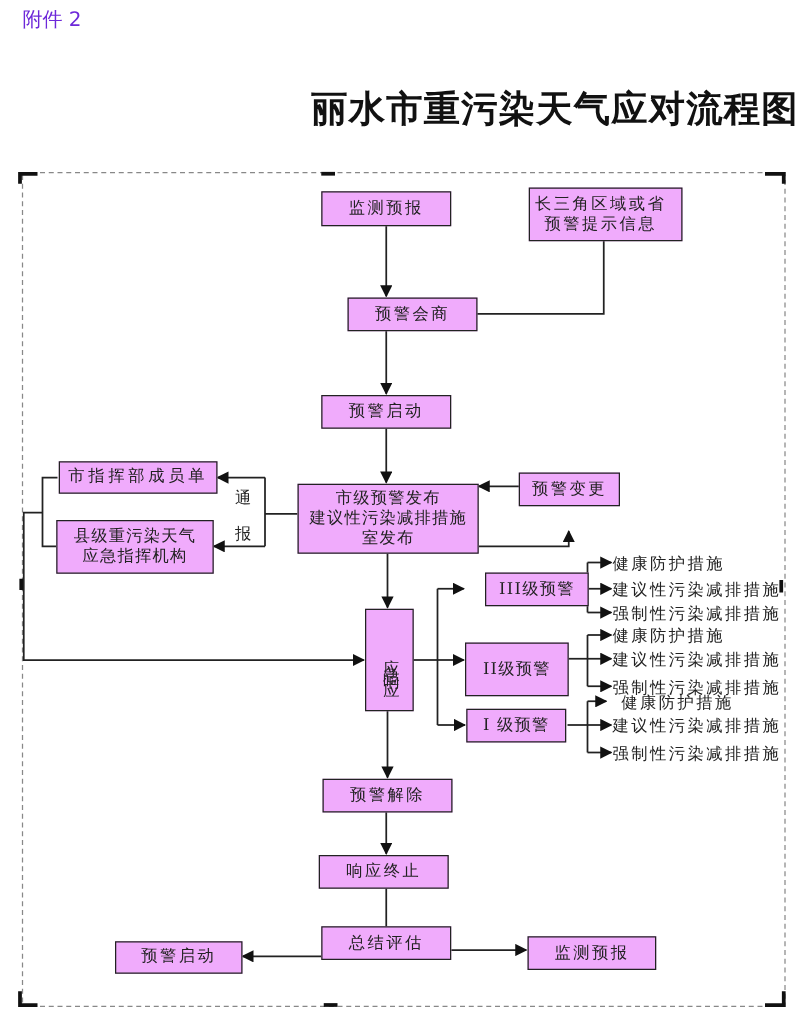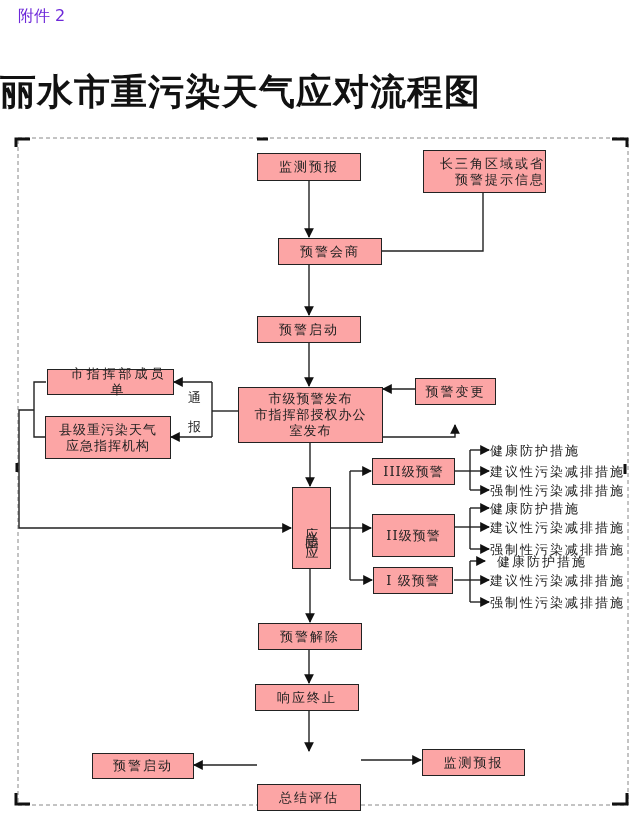--- a/index.html
+++ b/index.html
@@ -1,27 +1,27 @@
 <!DOCTYPE html>
 <html><head>
 <meta charset="utf-8">
 <style>
   html, body { margin:0; padding:0; background:#ffffff; }
   body { width:639px; height:816px; position:relative; overflow:hidden;
          font-family: "DejaVu Serif", "Liberation Serif", serif; color:#111; }
   .attach { position:absolute; left:18px; top:6px; font-size:16px;
             font-family: "DejaVu Sans", "Liberation Sans", sans-serif; color:#6d28d9; }
-  .title { position:absolute; left:0; width:639px; top:68px; text-align:left;
-           font-size:36px; font-weight:bold; letter-spacing:1px;
+  .title { position:absolute; left:0; width:639px; top:68px; text-align:right;
+           font-size:29px; font-weight:bold; letter-spacing:1px;
            font-family: "DejaVu Serif", "Liberation Serif", serif; }
   svg.lines { position:absolute; left:0; top:0; }
-  .box { position:absolute; border:1.6px solid #222; background:#fca5a5; box-sizing:border-box;
+  .box { position:absolute; border:1.6px solid #222; background:#f0abfc; box-sizing:border-box;
          display:flex; align-items:center; justify-content:center; text-align:center;
          font-size:13px; letter-spacing:2px; line-height:16px; color:#222; }
-  .box.left { justify-content:flex-start; text-align:right; padding-left:16px; }
+  .box.left { justify-content:flex-start; text-align:center; padding-left:4px; }
   .label { position:absolute; font-size:13px; color:#222; white-space:nowrap; letter-spacing:2px; }
   .vtext { writing-mode: vertical-rl; letter-spacing:6px; }
 </style>
 </head>
 <body>
 
 <div class="attach">附件 2</div>
 <div class="title">丽水市重污染天气应对流程图</div>
 
 <svg class="lines" width="639" height="816">
@@ -101,44 +101,44 @@
     <line x1="361" y1="760" x2="421" y2="760" marker-end="url(#arr)"></line>
   </g>
 </svg>
 
 <div class="box" style="left:257px;top:153px;width:104px;height:28px;">监测预报</div>
 <div class="box left" style="left:423px;top:150px;width:123px;height:43px;white-space:pre-line;">长三角区域或省
 预警提示信息</div>
 <div class="box" style="left:257px;top:238px;width:104px;height:27px;margin-left:21px;">预警会商</div>
 <div class="box" style="left:257px;top:316px;width:104px;height:27px;">预警启动</div>
 <div class="box" style="left:238px;top:387px;width:145px;height:56px;white-space:pre-line;letter-spacing:1px;">市级预警发布
-市指挥部授权办公
+建议性污染减排措施
 室发布</div>
 <div class="box" style="left:415px;top:378px;width:81px;height:27px;">预警变更</div>
-<div class="box" style="left:47px;top:369px;width:127px;height:26px;letter-spacing:3px;padding-left:16px;">市指挥部成员单</div>
+<div class="box" style="left:47px;top:369px;width:127px;height:26px;letter-spacing:3px;">市指挥部成员单</div>
 <div class="box" style="left:45px;top:416px;width:126px;height:43px;white-space:pre-line;letter-spacing:1px;">县级重污染天气
 应急指挥机构</div>
 <div class="label" style="left:188px;top:389px;">通</div>
 <div class="label" style="left:188px;top:418px;">报</div>
 
 <div class="box vtext" style="left:292px;top:487px;width:39px;height:82px;">应急响应</div>
 
-<div class="box" style="left:372px;top:458px;width:83px;height:27px;letter-spacing:1px;">III级预警</div>
+<div class="box" style="left:388px;top:458px;width:83px;height:27px;letter-spacing:1px;">III级预警</div>
 <div class="box" style="left:372px;top:514px;width:83px;height:43px;letter-spacing:1px;">II级预警</div>
 <div class="box" style="left:373px;top:567px;width:80px;height:27px;letter-spacing:1px;">I 级预警</div>
 
 <div class="label" style="left:490px;top:442px;">健康防护措施</div>
 <div class="label" style="left:490px;top:463px;">建议性污染减排措施</div>
 <div class="label" style="left:490px;top:482px;">强制性污染减排措施</div>
 
 <div class="label" style="left:490px;top:500px;">健康防护措施</div>
 <div class="label" style="left:490px;top:519px;">建议性污染减排措施</div>
 <div class="label" style="left:490px;top:541px;">强制性污染减排措施</div>
 
 <div class="label" style="left:497px;top:553px;">健康防护措施</div>
 <div class="label" style="left:490px;top:572px;">建议性污染减排措施</div>
 <div class="label" style="left:490px;top:594px;">强制性污染减排措施</div>
 
 <div class="box" style="left:258px;top:623px;width:104px;height:27px;">预警解除</div>
 <div class="box" style="left:255px;top:684px;width:104px;height:27px;">响应终止</div>
-<div class="box" style="left:257px;top:784px;width:104px;height:27px;">总结评估</div>
+<div class="box" style="left:257px;top:741px;width:104px;height:27px;">总结评估</div>
 <div class="box" style="left:92px;top:753px;width:102px;height:26px;">预警启动</div>
 <div class="box" style="left:422px;top:749px;width:103px;height:27px;">监测预报</div>
 
 </body></html>

